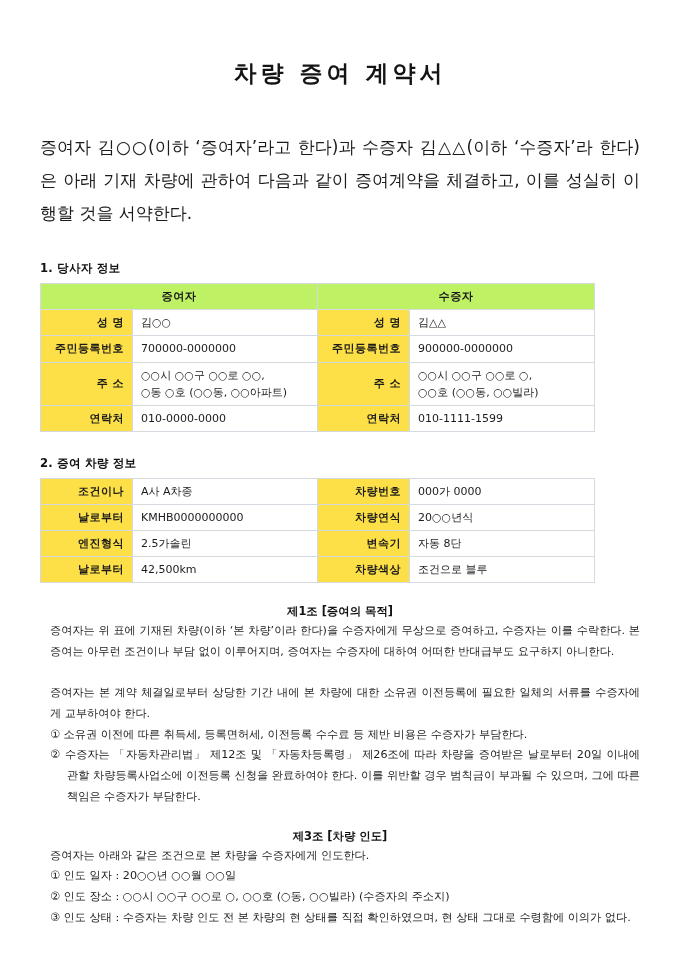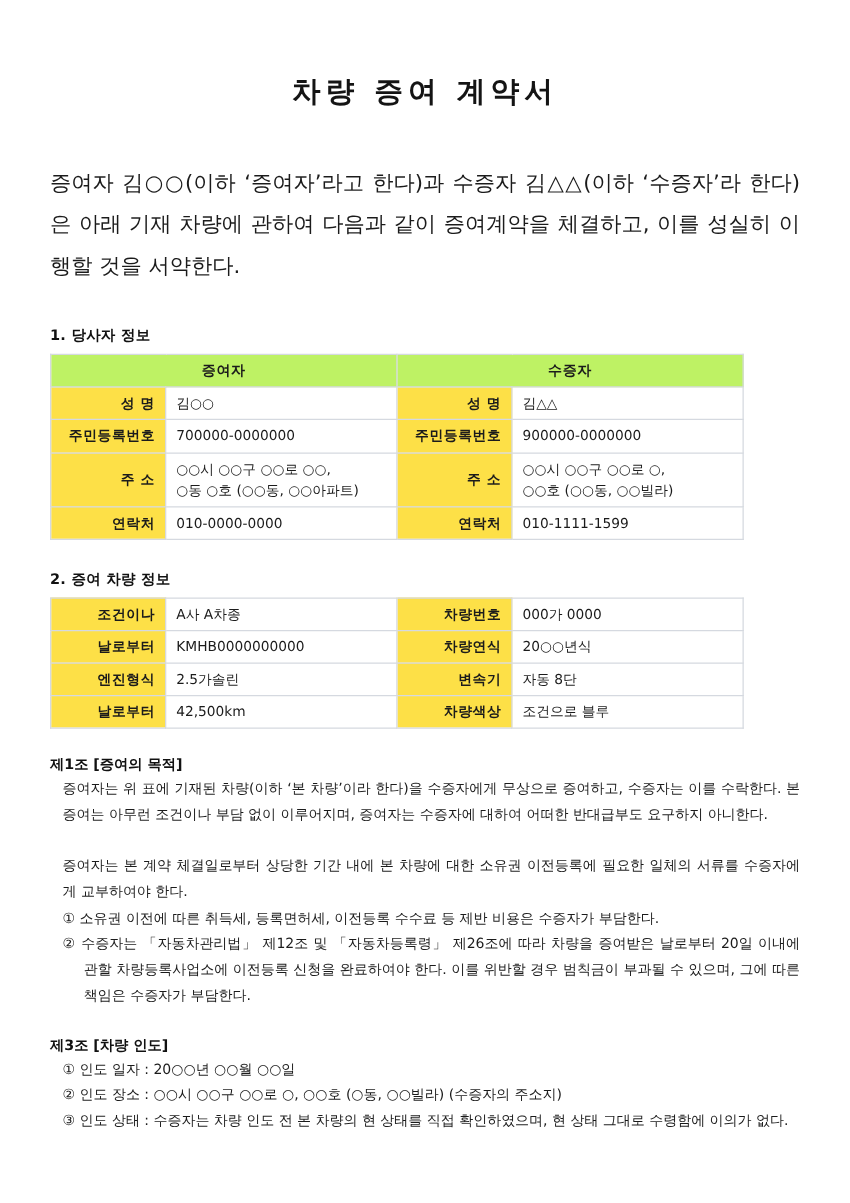--- a/index.html
+++ b/index.html
@@ -110,20 +110,21 @@
   .row-tall td { height: 34px; }
   .row-norm td { height: 22px; }
 
   
   .article { margin-top: 21px; }
   .article-title {
     margin: 0 0 2px 0;
     font-size: 11.4px;
     font-weight: bold;
     color: #111;
+    text-align: center;
   }
   .article-body {
     margin: 0;
     padding-left: 10px;
     font-size: 11.2px;
     line-height: 1.85;
     text-align: justify;
     text-justify: inter-ideograph;
   }
   .clause-list {
@@ -252,20 +253,21 @@
       </li>
       <li>
         <span class="clause-num">②</span>
         <span class="clause-text">수증자는 「자동차관리법」 제12조 및 「자동차등록령」 제26조에 따라 차량을 증여받은 날로부터 20일 이내에 관할 차량등록사업소에 이전등록 신청을 완료하여야 한다. 이를 위반할 경우 범칙금이 부과될 수 있으며, 그에 따른 책임은 수증자가 부담한다.</span>
       </li>
     </ul>
   </div>
 
   <div class="article">
     <h3 class="article-title">제3조 [차량 인도]</h3>
+    <p class="article-body">증여자는 아래와 같은 조건으로 본 차량을 수증자에게 인도한다.</p>
     <ul class="clause-list">
       <li>
         <span class="clause-num">①</span>
         <span class="clause-text">인도 일자 : 20○○년 ○○월 ○○일</span>
       </li>
       <li>
         <span class="clause-num">②</span>
         <span class="clause-text">인도 장소 : ○○시 ○○구 ○○로 ○, ○○호 (○동, ○○빌라) (수증자의 주소지)</span>
       </li>
       <li>

